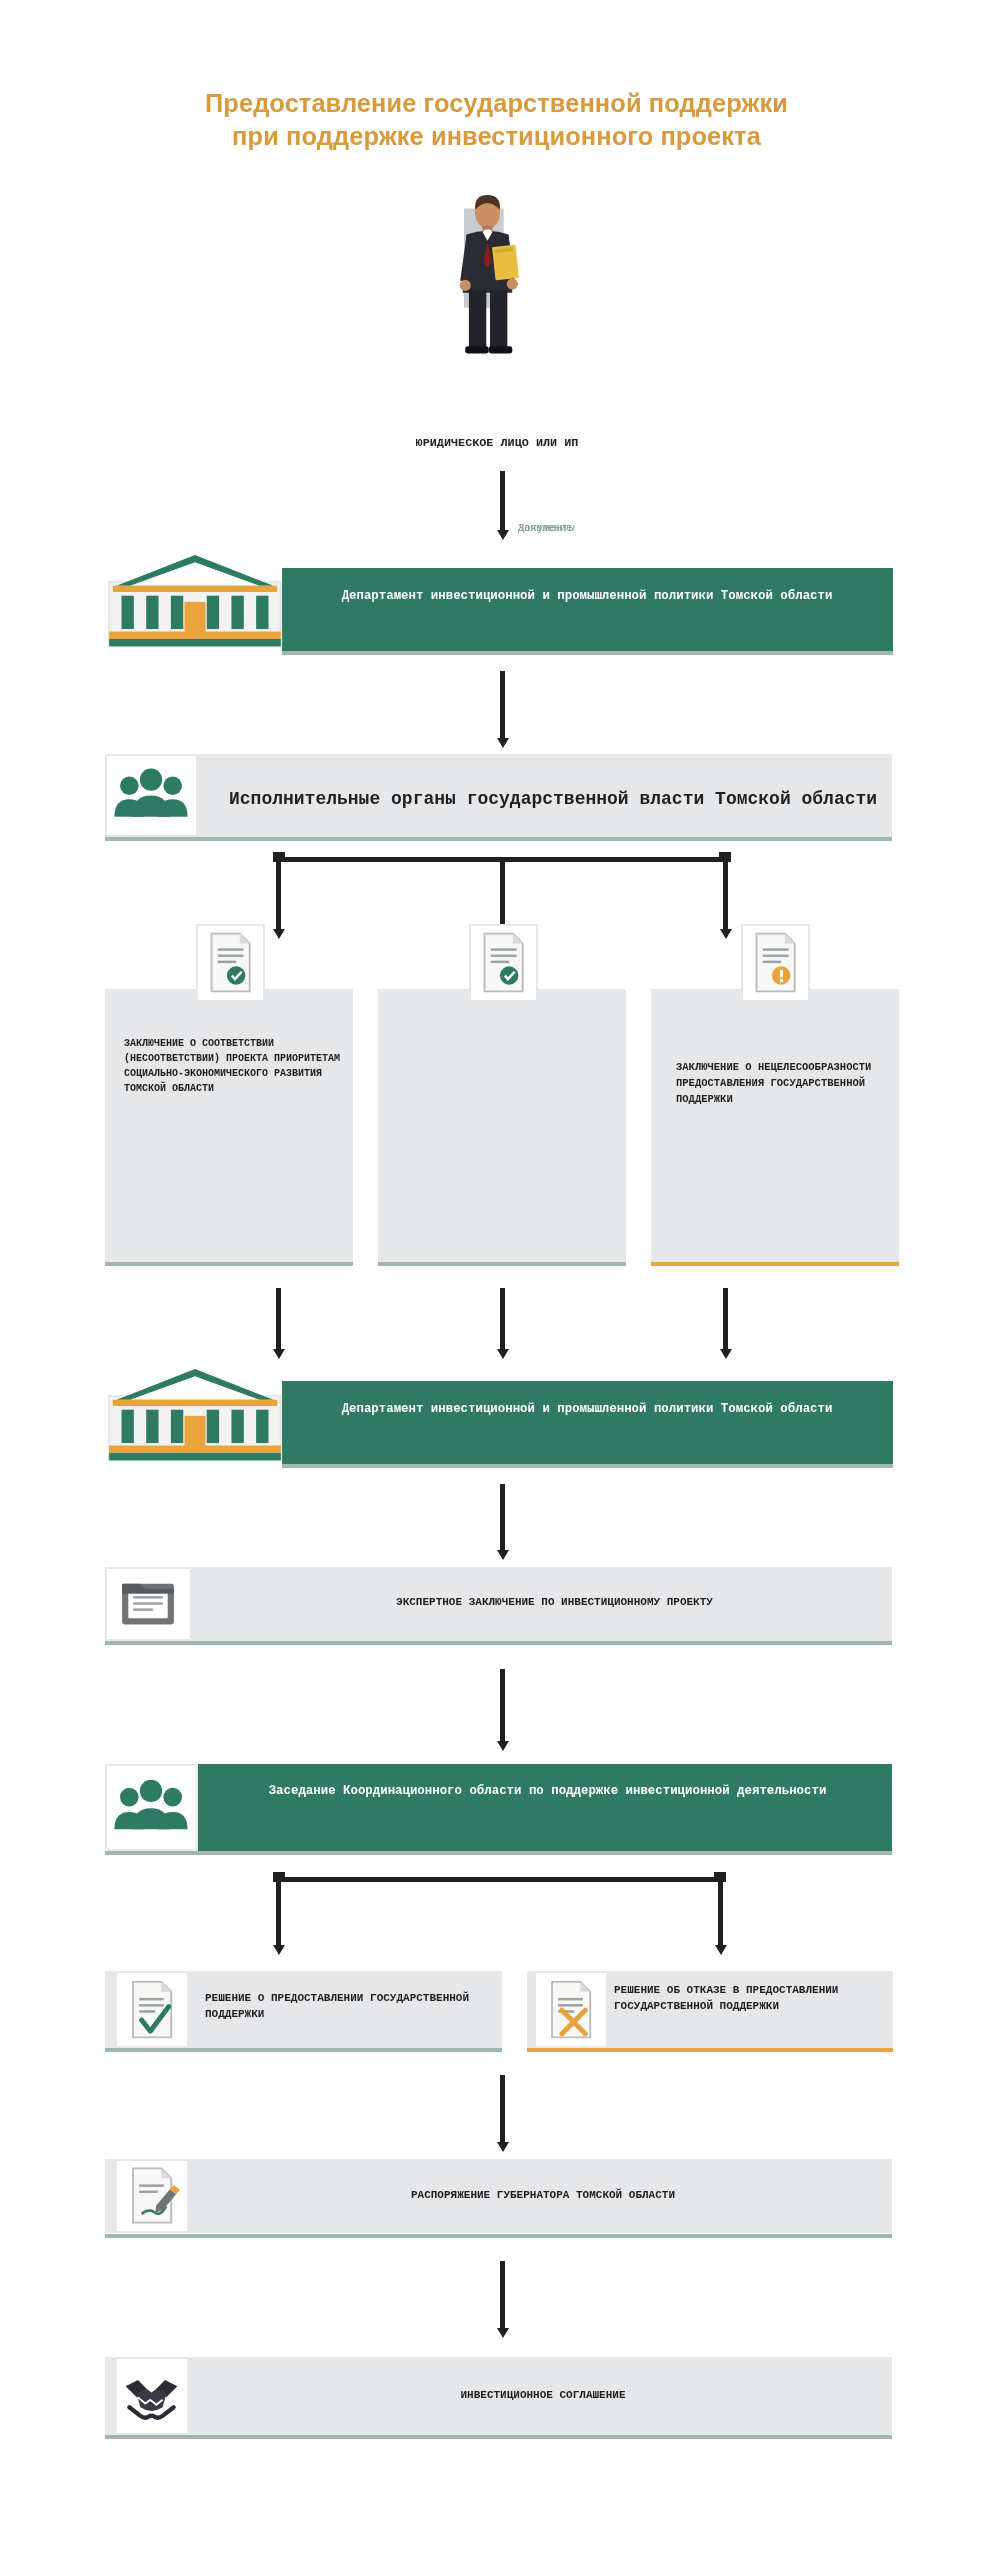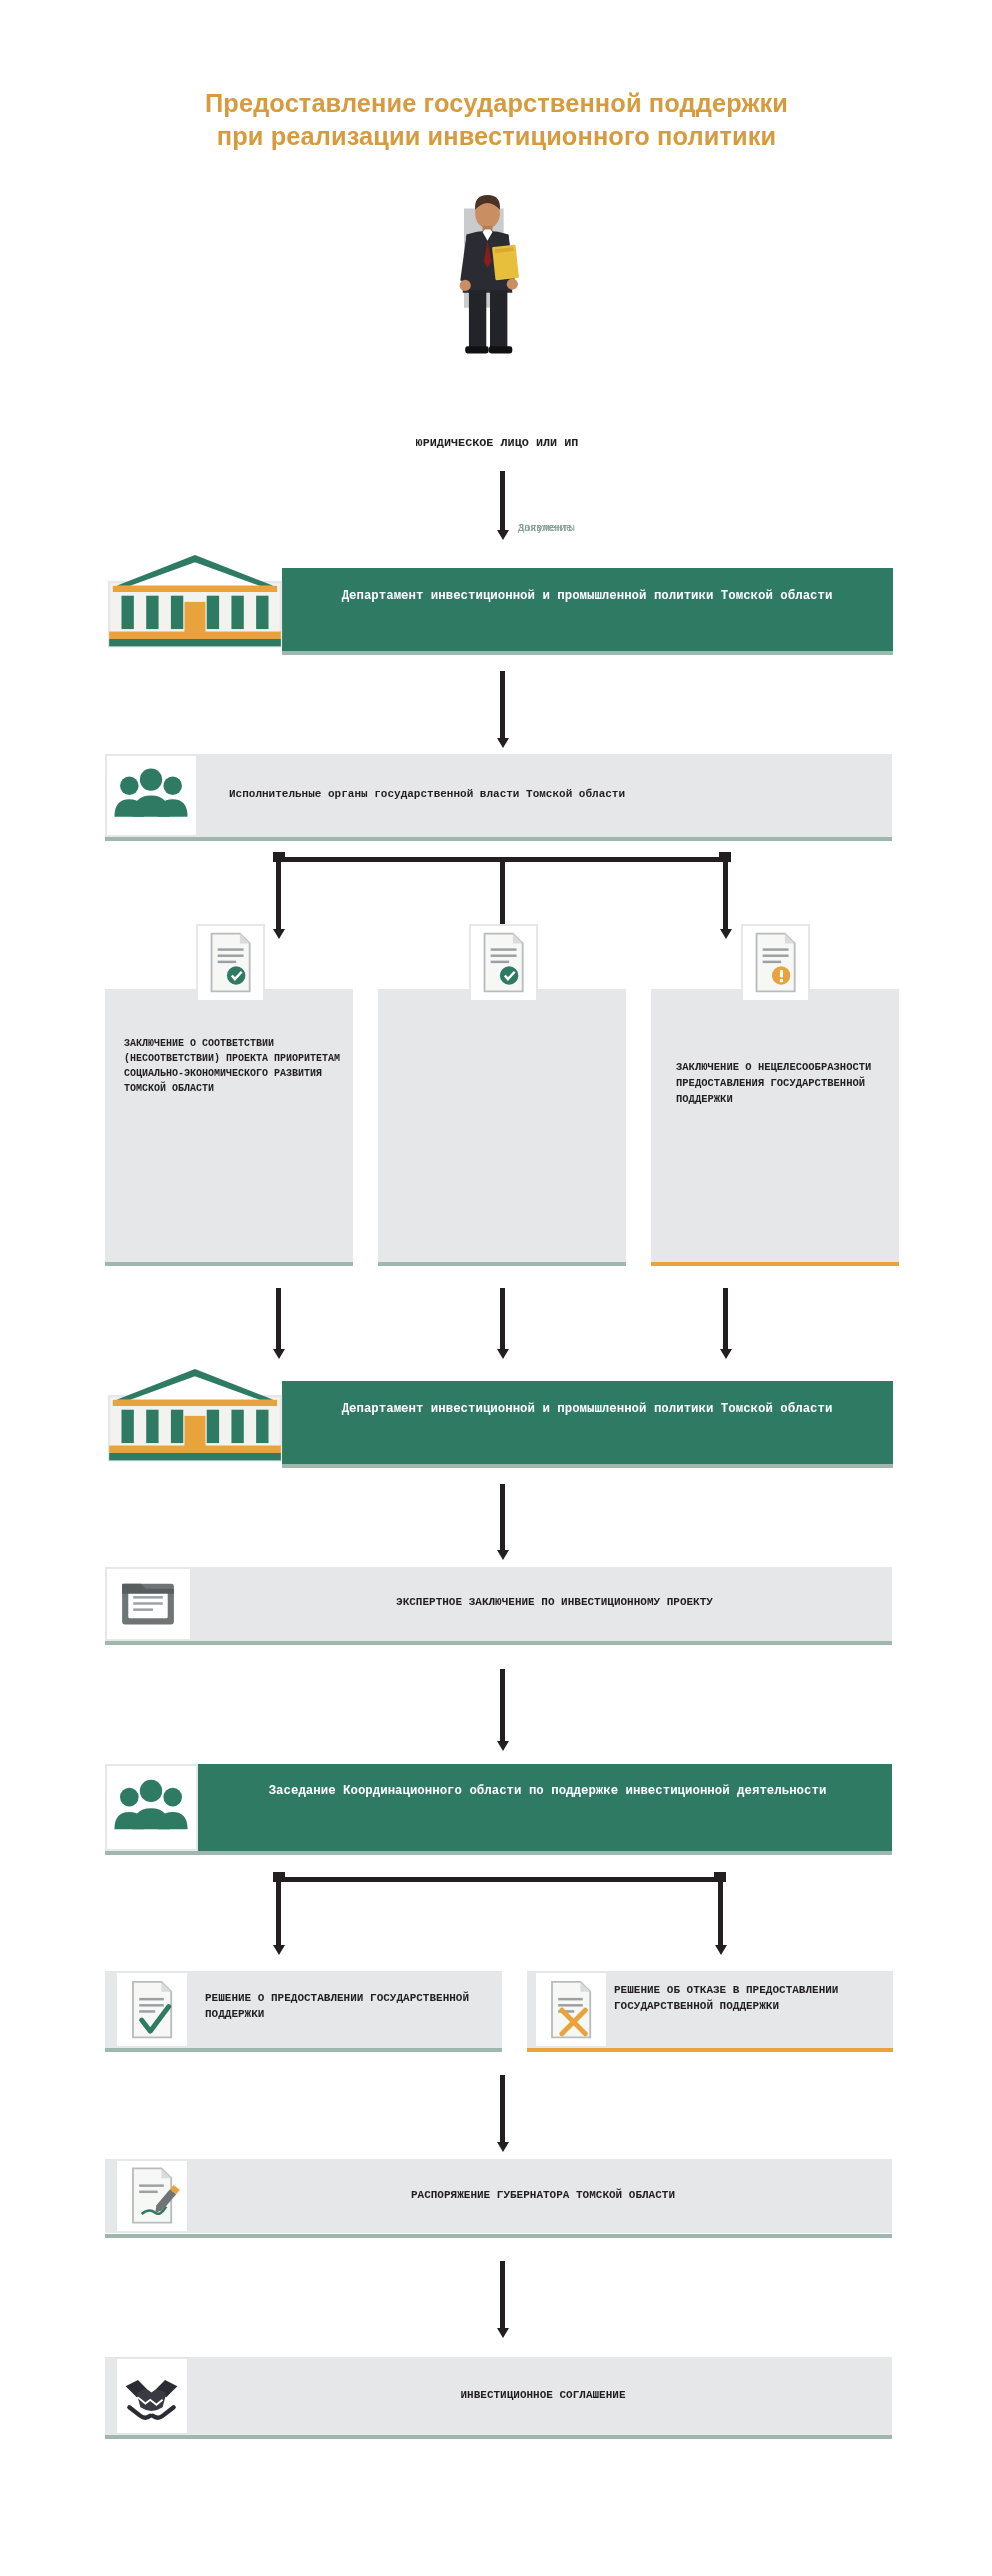--- a/index.html
+++ b/index.html
@@ -109,21 +109,21 @@
 
   .person-fig { position: absolute; }
 </style>
 </head>
 <body>
 
 <div class="page">
 
   <div class="title">
     <span>Предоставление государственной поддержки</span>
-    <span class="l2">при реализации инвестиционного политики</span>
+    <span class="l2">при поддержке инвестиционного проекта</span>
   </div>
 
   <div class="person-fig" style="left:428px; top:186px; width:124px; height:174px;">
     <svg width="124" height="174" viewBox="0 0 200 280">
       <rect x="58" y="36" width="64" height="160" fill="#c9cbcd"></rect>
 
       <ellipse cx="96" cy="44" rx="20" ry="24" fill="#c98f63"></ellipse>
       <path d="M76 38 q20 -22 40 0 q2 -24 -20 -24 q-22 0 -20 24z" fill="#4a3326"></path>
 
       <rect x="88" y="64" width="16" height="12" fill="#b37d55"></rect>
@@ -177,21 +177,21 @@
       <rect x="128" y="84" width="34" height="50" fill="#e8a33d"></rect>
       <rect x="6" y="132" width="278" height="12" fill="#e8a33d"></rect>
       <rect x="6" y="144" width="278" height="12" fill="#2f7a63"></rect>
     </svg>
   </div>
 
   <div class="arrow" style="left:500px; top:671px; height:68px;"></div>
 
   <div class="band band-grey" style="left:105px; top:754px; width:787px; height:83px;"></div>
   <div class="band-shadow" style="left:105px; top:837px; width:787px;"></div>
-  <div class="lbl lbl-dark" style="left:229px; top:787px; width:651px; font-size:11px;">Исполнительные органы государственной власти Томской области</div>
+  <div class="lbl lbl-dark" style="left:229px; top:787px; width:651px; font-size:18px;">Исполнительные органы государственной власти Томской области</div>
   <div class="iconbox" style="left:105px; top:754px; width:93px; height:83px;">
     <svg width="88" height="78" viewBox="0 0 142 126">
       <rect x="0" y="0" width="142" height="126" fill="#ffffff"></rect>
       <g fill="#2f7a63">
         <circle cx="36" cy="48" r="15"></circle>
         <path d="M12 98 q0 -28 24 -28 q24 0 24 28z"></path>
         <circle cx="106" cy="48" r="15"></circle>
         <path d="M82 98 q0 -28 24 -28 q24 0 24 28z"></path>
         <circle cx="71" cy="38" r="18"></circle>
         <path d="M41 98 q0 -34 30 -34 q30 0 30 34z"></path>

